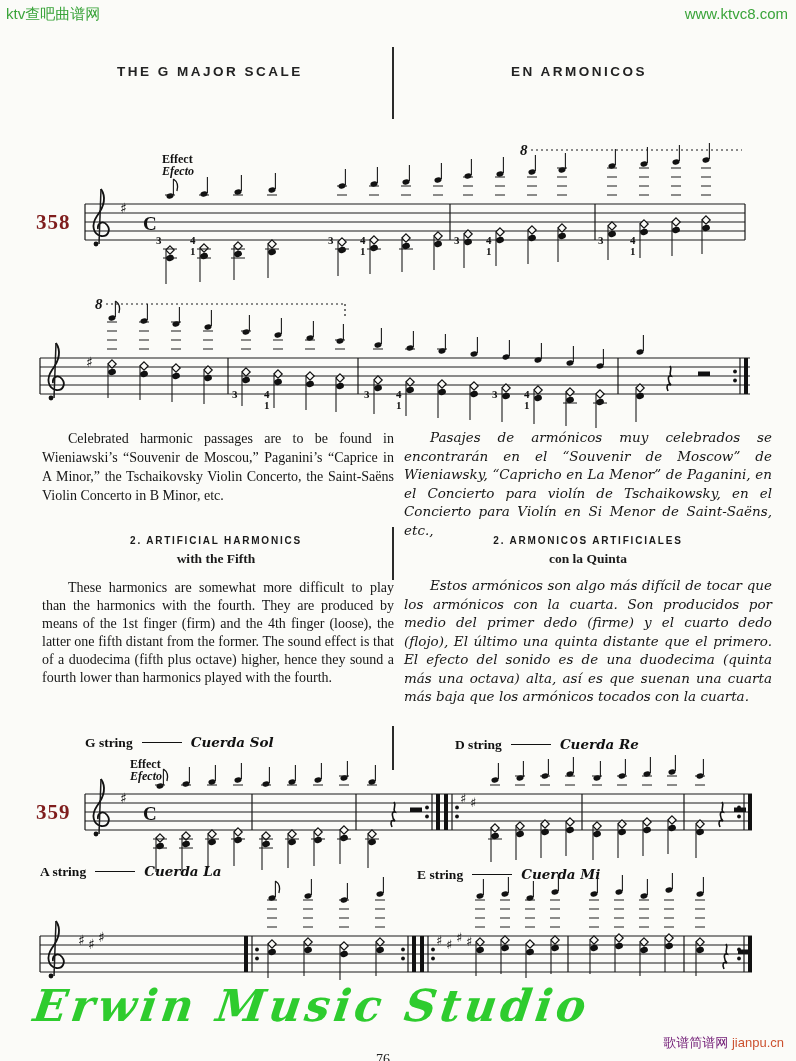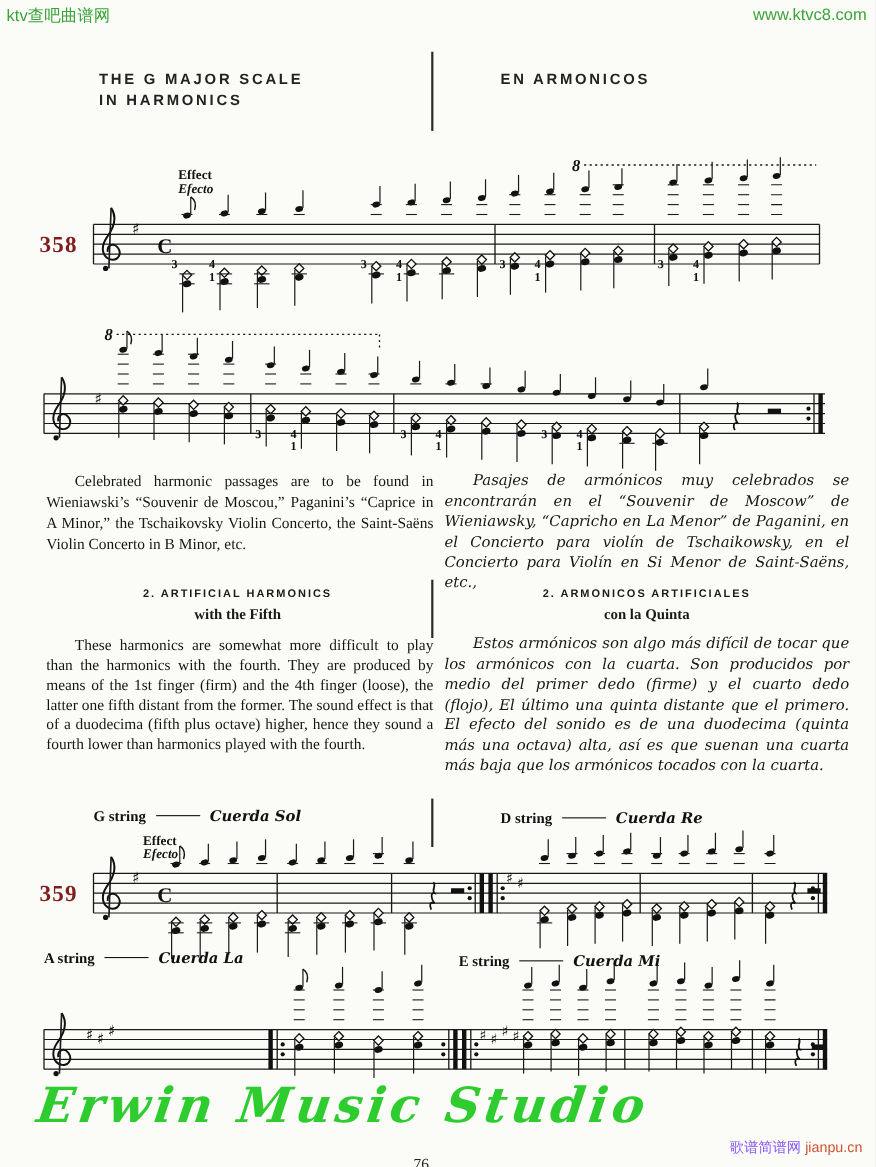--- a/index.html
+++ b/index.html
@@ -1,21 +1,21 @@
 <!DOCTYPE html>
 <html><head>
 <meta charset="utf-8">
 <style>
   html,body{margin:0;padding:0;background:#e8e8e6;}
   #page{position:relative;width:796px;height:1061px;background:#fbfbf8;margin:0 auto;
         font-family:"Liberation Serif",serif;color:#1a1a1a;overflow:hidden;}
   .abs{position:absolute;}
   .wm{font-family:"Liberation Sans",sans-serif;font-size:15px;}
   .title{font-family:"Liberation Sans",sans-serif;font-weight:bold;font-size:13.5px;
-         letter-spacing:2.5px;line-height:19px;color:#222;}
+         letter-spacing:2.5px;text-align:center;line-height:19px;color:#222;}
   .vdiv{width:2px;background:#2a2a2a;}
   .sysnum{font-size:21px;font-weight:bold;letter-spacing:1px;color:#7f1d1d;}
   .fxlab{font-size:12px;font-weight:bold;line-height:12px;color:#111;}
   .fxlab .it{font-style:italic;}
   .para{font-size:14px;line-height:19px;text-align:justify;text-indent:26px;color:#151515;}
   .para.es{font-style:italic;font-family:"DejaVu Serif",serif;font-size:13.5px;line-height:18.5px;}
   .h2line1{font-family:"Liberation Sans",sans-serif;font-weight:bold;font-size:10px;
            letter-spacing:1.8px;text-align:center;color:#1a1a1a;}
   .h2line2{font-weight:bold;font-size:13.5px;text-align:center;margin-top:5px;color:#1a1a1a;}
   .strrow{font-size:13.5px;font-weight:bold;white-space:nowrap;color:#111;}
@@ -678,21 +678,20 @@
         <circle cx="739" cy="949.5" r="1.9" fill="#111"></circle>
         <circle cx="739" cy="958.5" r="1.9" fill="#111"></circle>
       </g>
     </svg>
 
   <div class="abs wm" style="left: 6px; top: 5px; color: rgb(58, 164, 58);">ktv查吧曲谱网</div>
   <div class="abs wm" style="right: 8px; top: 5px; color: rgb(58, 164, 58);">www.ktvc8.com</div>
 
   <div class="abs title" style="left:90px;top:62px;width:240px;">
     <div>THE G MAJOR SCALE</div>
-    <div>IN HARMONICS</div>
   </div>
   <div class="abs vdiv" style="left:392px;top:47px;height:72px;"></div>
   <div class="abs title" style="left:455px;top:62px;width:248px;">
     <div>EN ARMONICOS</div>
   </div>
 
   <div class="abs sysnum" style="left:36px;top:210px;">358</div>
   <div class="abs fxlab" style="left:162px;top:153px;">
     <div>Effect</div>
     <div class="it">Efecto</div>
@@ -732,17 +731,17 @@
   <div class="abs strrow" style="left:40px;top:863px;">
     <span>A string</span><span class="rule"></span><span class="es">Cuerda La</span>
   </div>
   <div class="abs strrow" style="left:417px;top:866px;">
     <span>E string</span><span class="rule"></span><span class="es">Cuerda Mi</span>
   </div>
 
   <div class="abs logo" style="left: 34px; top: 980px; color: rgb(46, 204, 46);">Erwin Music Studio</div>
   <div class="abs pagenum" style="left:376px;top:1024px;margin-top:28px;">76</div>
   <div class="abs jianpu" style="right:12px;top:1034px;">
-    <span style="color: #8b5cf6;">歌谱简谱网</span>
+    <span style="color: #701a75;">歌谱简谱网</span>
     <span style="color: rgb(204, 82, 48);">jianpu.cn</span>
   </div>
 
 </div>
 
 </body></html>

